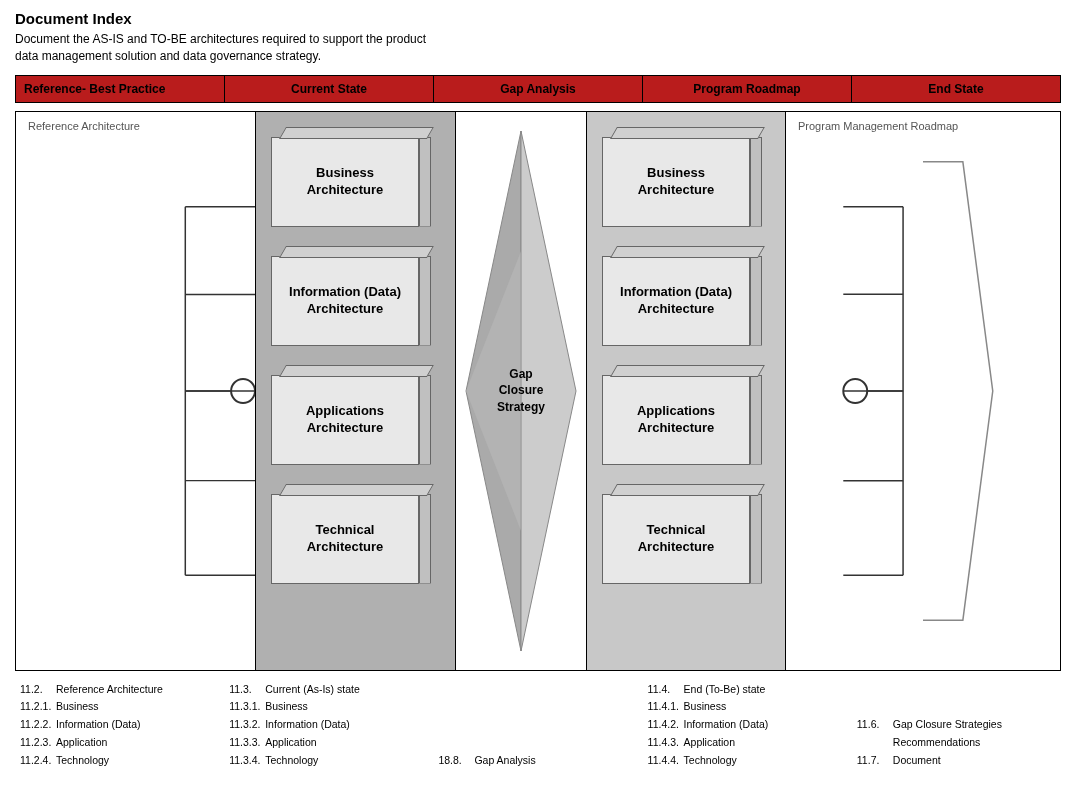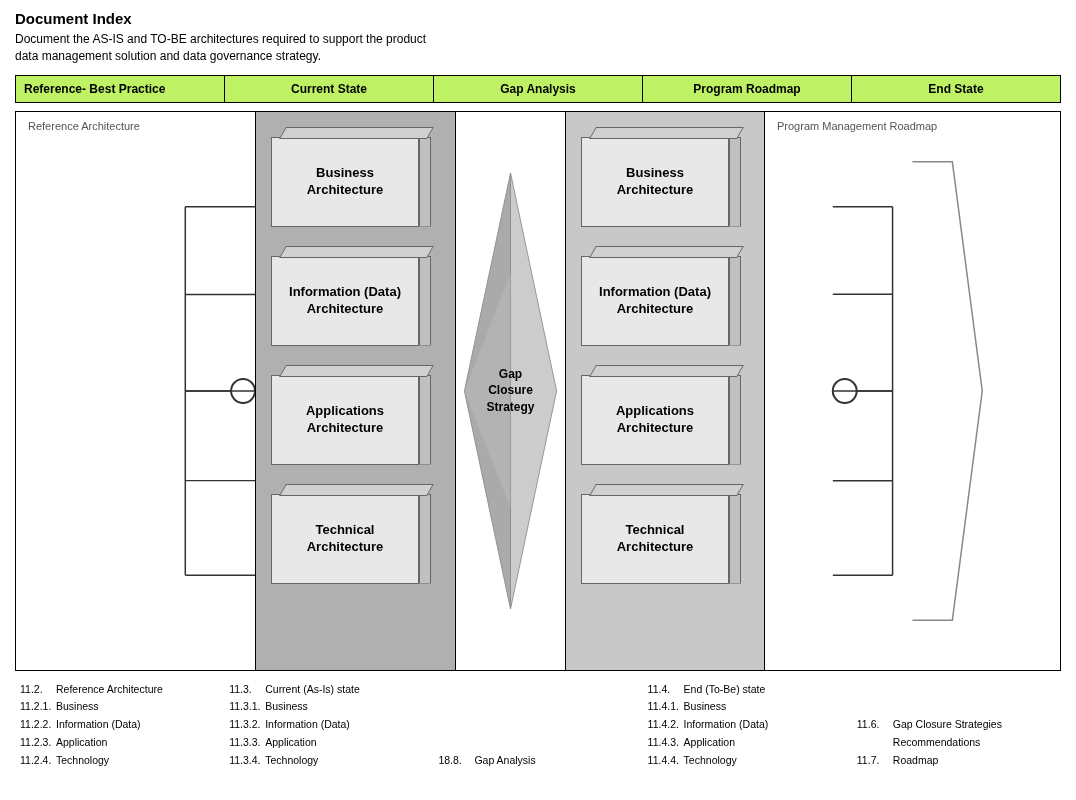--- a/index.html
+++ b/index.html
@@ -23,21 +23,21 @@
       font-size: 12px;
       margin-bottom: 10px;
       max-width: 420px;
       line-height: 1.4;
     }
 
     
     .header-row {
       display: flex;
       border: 1.5px solid #000;
-      background: #bef264;
+      background: #b91c1c;
       margin-bottom: 8px;
       align-items: center;
     }
     .header-col {
       flex: 1;
       padding: 6px 8px;
       font-weight: bold;
       font-size: 12px;
       border-right: 1.5px solid #000;
       text-align: center;
@@ -74,21 +74,21 @@
       border-right: 1.5px solid #000;
       position: relative;
       padding: 15px 15px 15px 15px;
       display: flex;
       flex-direction: column;
       gap: 14px;
     }
 
     
     .panel-gap {
-      width: 109px;
+      width: 130px;
       position: relative;
       display: flex;
       align-items: center;
       justify-content: center;
       overflow: hidden;
     }
 
     
     .panel-end {
       width: 200px;
@@ -409,18 +409,18 @@
           <span class="ft">Technology</span>
         </div>
     </div>
     <div class="footer-col">
       <div class="footer-row">
           <span class="fn">11.6.</span>
           <span class="ft">Gap Closure Strategies<br>Recommendations</span>
         </div>
       <div class="footer-row">
           <span class="fn">11.7.</span>
-          <span class="ft">Roadmap</span>
+          <span class="ft">Document</span>
         </div>
     </div>
   </div>
 
 </div>
 
 </body></html>

